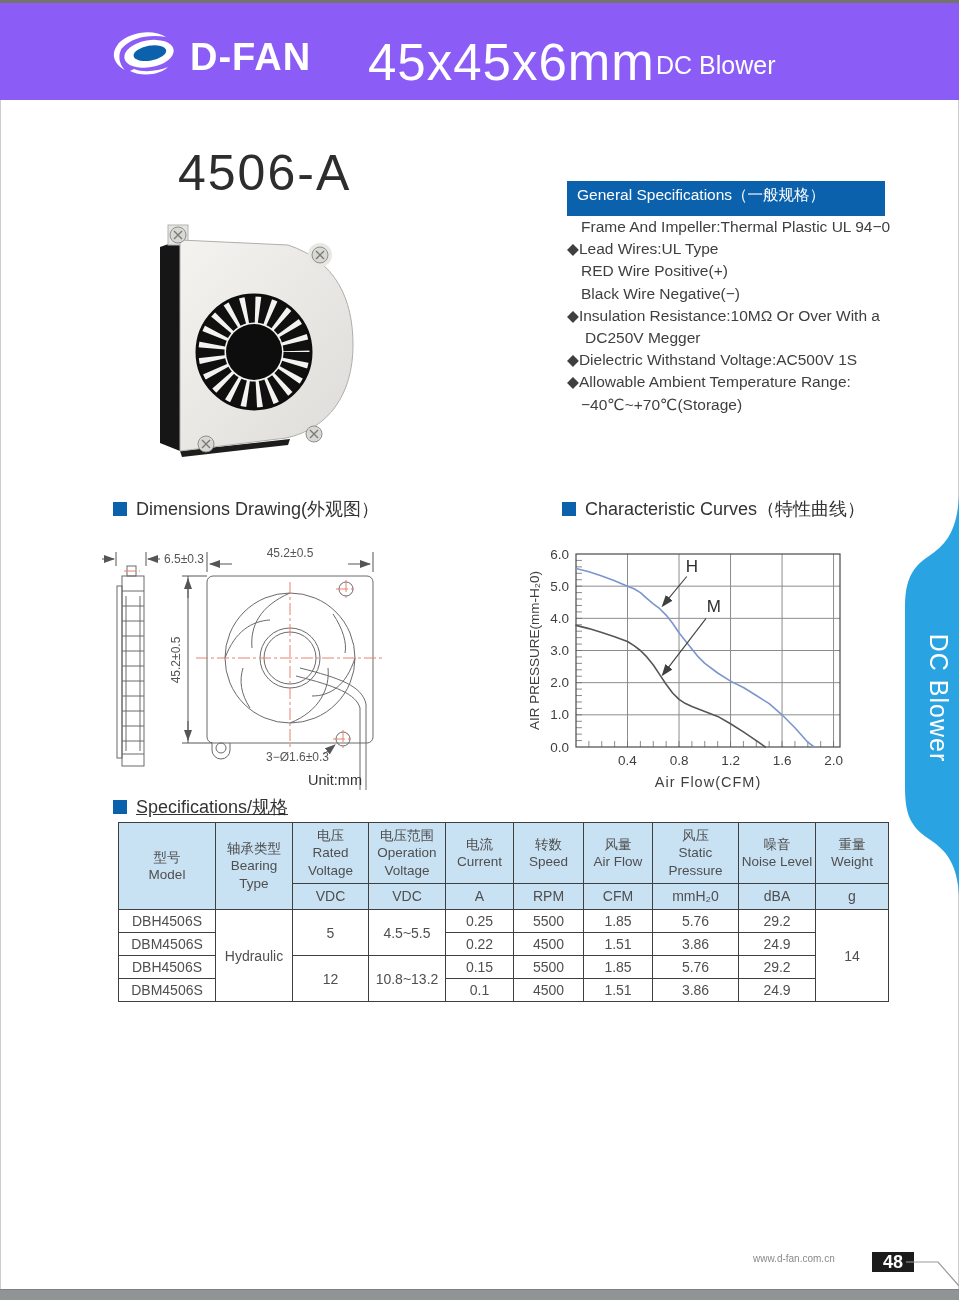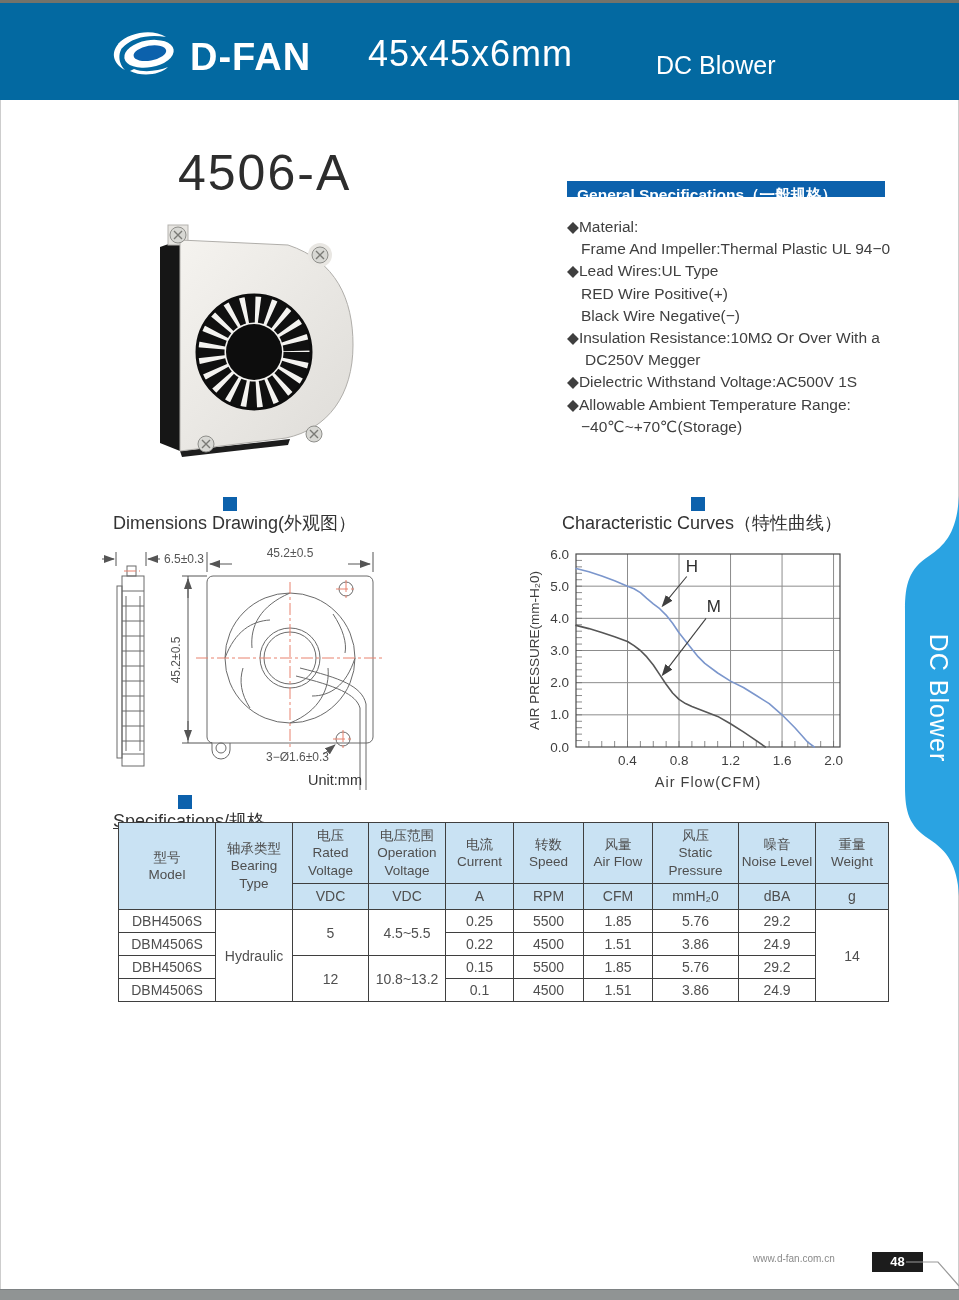--- a/index.html
+++ b/index.html
@@ -5,51 +5,51 @@
   html,body{margin:0;padding:0;}
   body{width:959px;height:1300px;position:relative;background:#ffffff;
        font-family:"Liberation Sans","DejaVu Sans",sans-serif;overflow:hidden;}
   .abs{position:absolute;}
   
   .top-line{left:0;top:0;width:959px;height:3px;background:#73736b;}
   .bottom-strip{left:0;top:1289px;width:959px;height:11px;background:#909494;border-top:1px solid #7e8284;}
   .edge-l{left:0;top:3px;width:1px;height:1286px;background:#cdcdcd;}
   .edge-r{left:958px;top:3px;width:1px;height:1286px;background:#cdcdcd;}
   
-  .header{left:0;top:3px;width:959px;height:97px;background:#0369a1;}
+  .header{left:0;top:3px;width:959px;height:97px;background:#8b5cf6;}
   .brand{left:190px;top:33px;font-size:38px;font-weight:bold;color:#fff;letter-spacing:1px;}
-  .size-title{left:368px;top:30px;font-size:36px;color:#fff;font-weight:400;letter-spacing:1px;}
+  .size-title{left:368px;top:30px;font-size:51px;color:#fff;font-weight:400;letter-spacing:1px;}
   .category{left:656px;top:48px;font-size:25px;color:#fff;}
   
   .model-title{left:150px;top:144px;font-size:50px;color:#2d2d2d;letter-spacing:2px;margin-left:28px;}
   
-  .gs-bar{left:567px;top:181px;width:308px;height:16px;background:#0c61ac;color:#fff;
-          font-size:15.5px;line-height:27px;padding-left:10px;font-weight:bold;}
+  .gs-bar{left:567px;top:181px;width:308px;height:35px;background:#0c61ac;color:#fff;
+          font-size:15.5px;line-height:27px;padding-left:10px;}
   .gs-list{left:567px;top:216px;width:330px;font-size:15.5px;color:#3f3f3f;}
   .gs-list div{line-height:22.2px;white-space:nowrap;}
   .gs-list .i1{padding-left:14px;}
   .gs-list .i2{padding-left:18px;}
   
-  .sec{font-size:18px;color:#333;display:flex;align-items:center;flex-direction:column;}
+  .sec{font-size:18px;color:#333;display:flex;align-items:center;}
   .sq{display:inline-block;width:14px;height:14px;background:#0c61ac;margin-right:9px;flex:0 0 auto;}
   .sec-dim{left:113px;top:497px;}
   .sec-cur{left:562px;top:497px;}
   .sec-spec{left:113px;top:795px;text-decoration:underline;}
   
   .spec-table{left:118px;top:822px;}
   table{border-collapse:collapse;table-layout:fixed;}
   th,td{border:1px solid #3f3f3f;text-align:center;color:#4f4f4f;font-weight:normal;padding:0;}
   thead th{background:#c9e2f3;font-size:13.5px;line-height:1.28;}
   thead tr.r1 th{height:60px;}
   thead tr.r2 th{height:25px;font-size:14px;}
   tbody td{height:22px;font-size:14px;background:#fff;}
   
   .site{left:753px;top:1253px;font-size:10px;color:#8a8a8a;}
-  .pagebox{left:872px;top:1252px;width:51px;height:20px;background:#1c1c1c;color:#fff;
-           font-size:13px;font-weight:bold;text-align:center;line-height:20px;}
+  .pagebox{left:872px;top:1252px;width:42px;height:20px;background:#1c1c1c;color:#fff;
+           font-size:18px;font-weight:bold;text-align:center;line-height:20px;}
   svg text{font-family:"Liberation Sans","DejaVu Sans",sans-serif;}
 </style>
 </head>
 <body>
 
 <div class="abs top-line"></div>
 <div class="abs edge-l"></div>
 <div class="abs edge-r"></div>
 <div class="abs bottom-strip"></div>
 
@@ -95,21 +95,20 @@
     </g>
     <g stroke="#7a7a76" stroke-width="1.4">
       <path d="M34,18 l8,8 M42,18 l-8,8 M176,38 l8,8 M184,38 l-8,8
                M62,227 l8,8 M70,227 l-8,8 M170,217 l8,8 M178,217 l-8,8"></path>
     </g>
   </g>
 </svg>
 
 <div class="abs gs-bar">General Specifications（一般规格）</div>
 <div class="abs gs-list">
-  <div>◆Material:</div>
   <div class="i1">Frame And Impeller:Thermal Plastic UL 94−0</div>
   <div>◆Lead Wires:UL Type</div>
   <div class="i1">RED Wire Positive(+)</div>
   <div class="i1">Black Wire Negative(−)</div>
   <div>◆Insulation Resistance:10MΩ Or Over With a</div>
   <div class="i2">DC250V Megger</div>
   <div>◆Dielectric Withstand Voltage:AC500V 1S</div>
   <div>◆Allowable Ambient Temperature Range:</div>
   <div class="i1">−40℃~+70℃(Storage)</div>
 </div>

